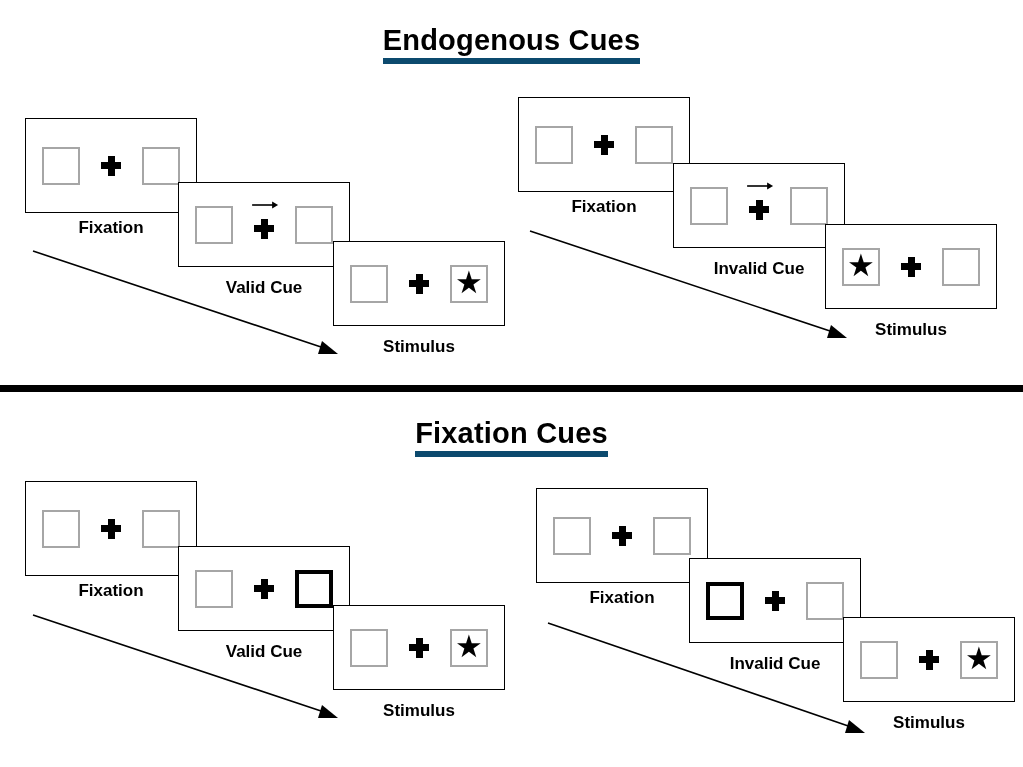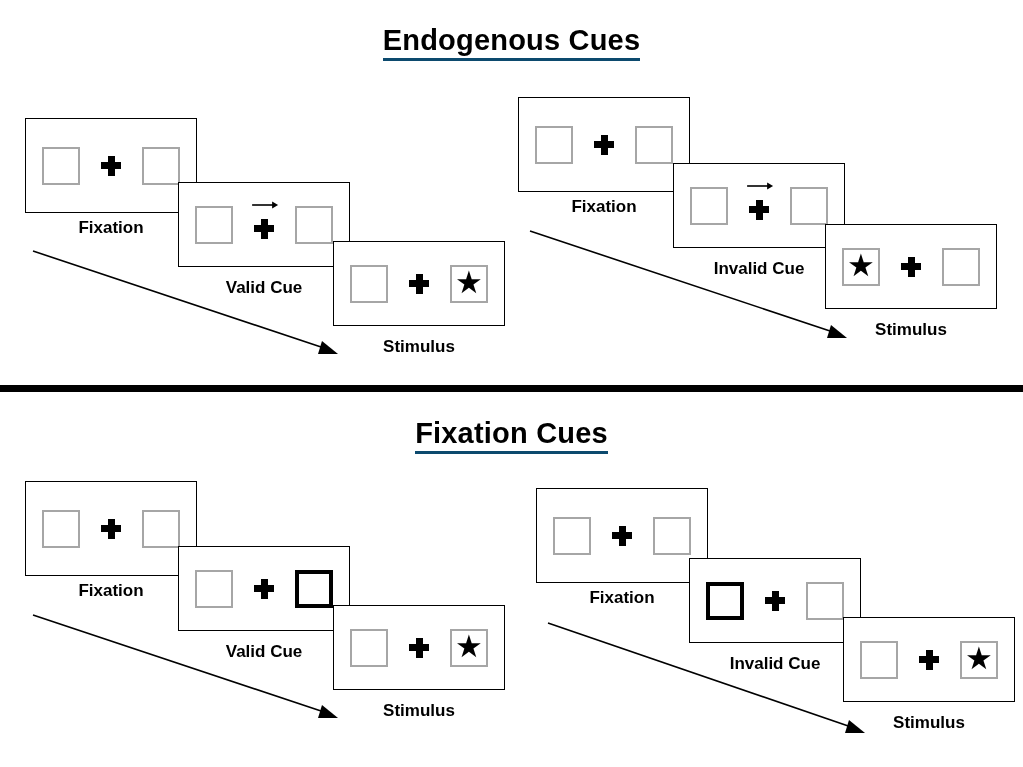--- a/index.html
+++ b/index.html
@@ -18,21 +18,21 @@
 
   .section-title {
     position: absolute;
     width: 100%;
     text-align: center;
     font-size: 29px;
     font-weight: bold;
     letter-spacing: 0.2px;
   }
   .section-title span {
-    border-bottom: 3px solid #0c4a6e;
+    border-bottom: 6px solid #0c4a6e;
     padding-bottom: 2px;
   }
 
   .divider {
     position: absolute;
     left: 0;
     width: 1023px;
     height: 7px;
     background: #000000;
   }

